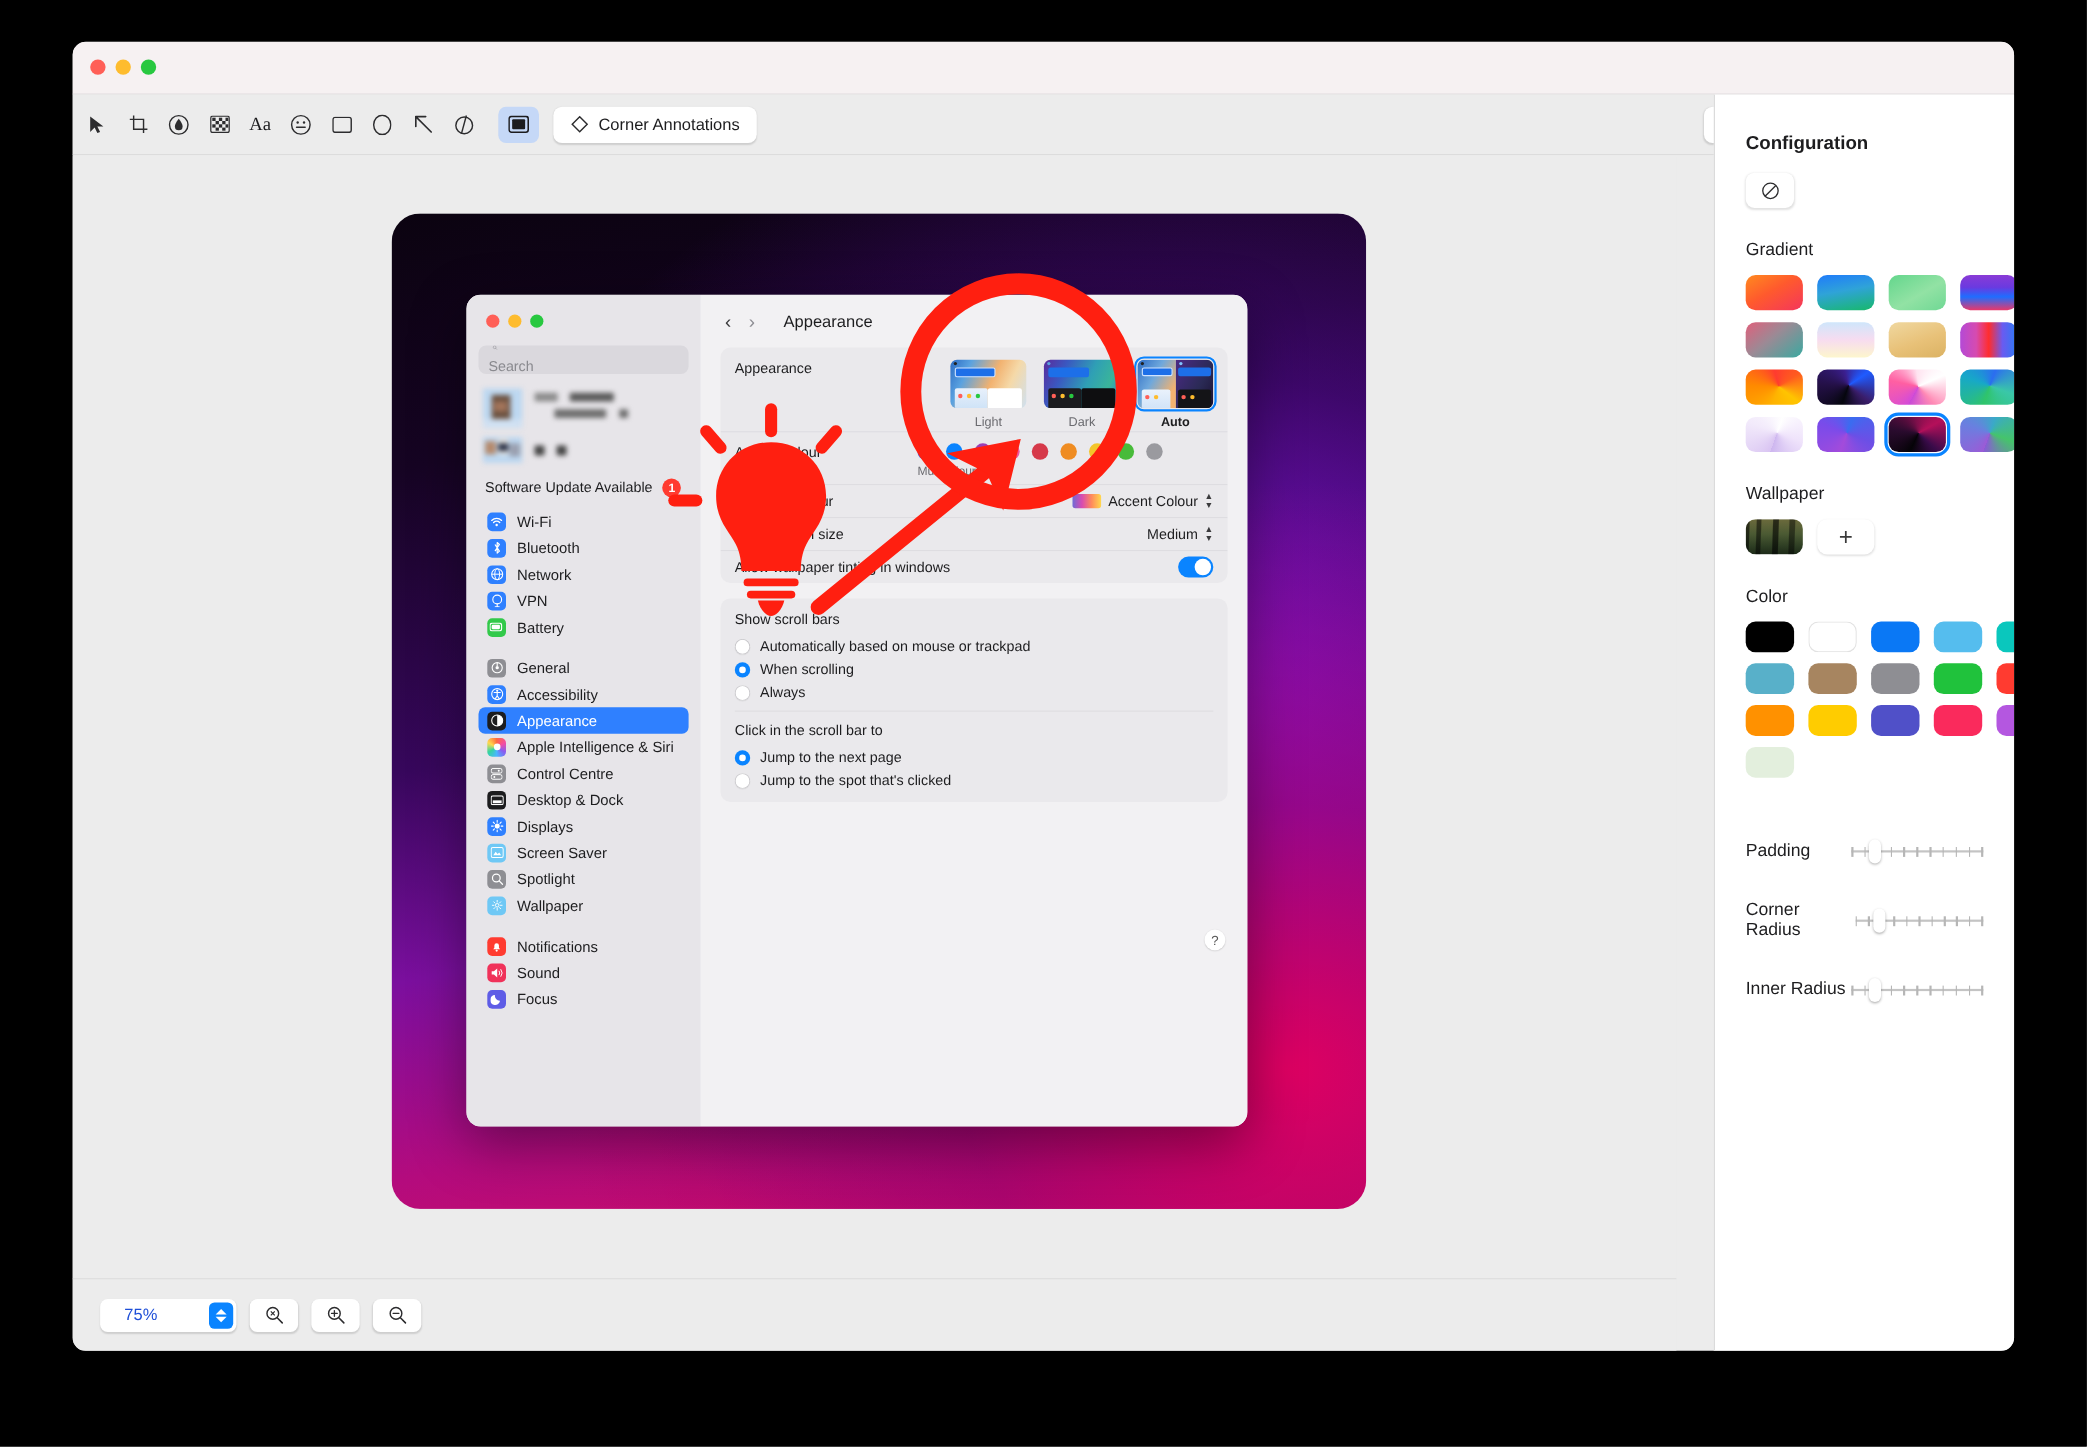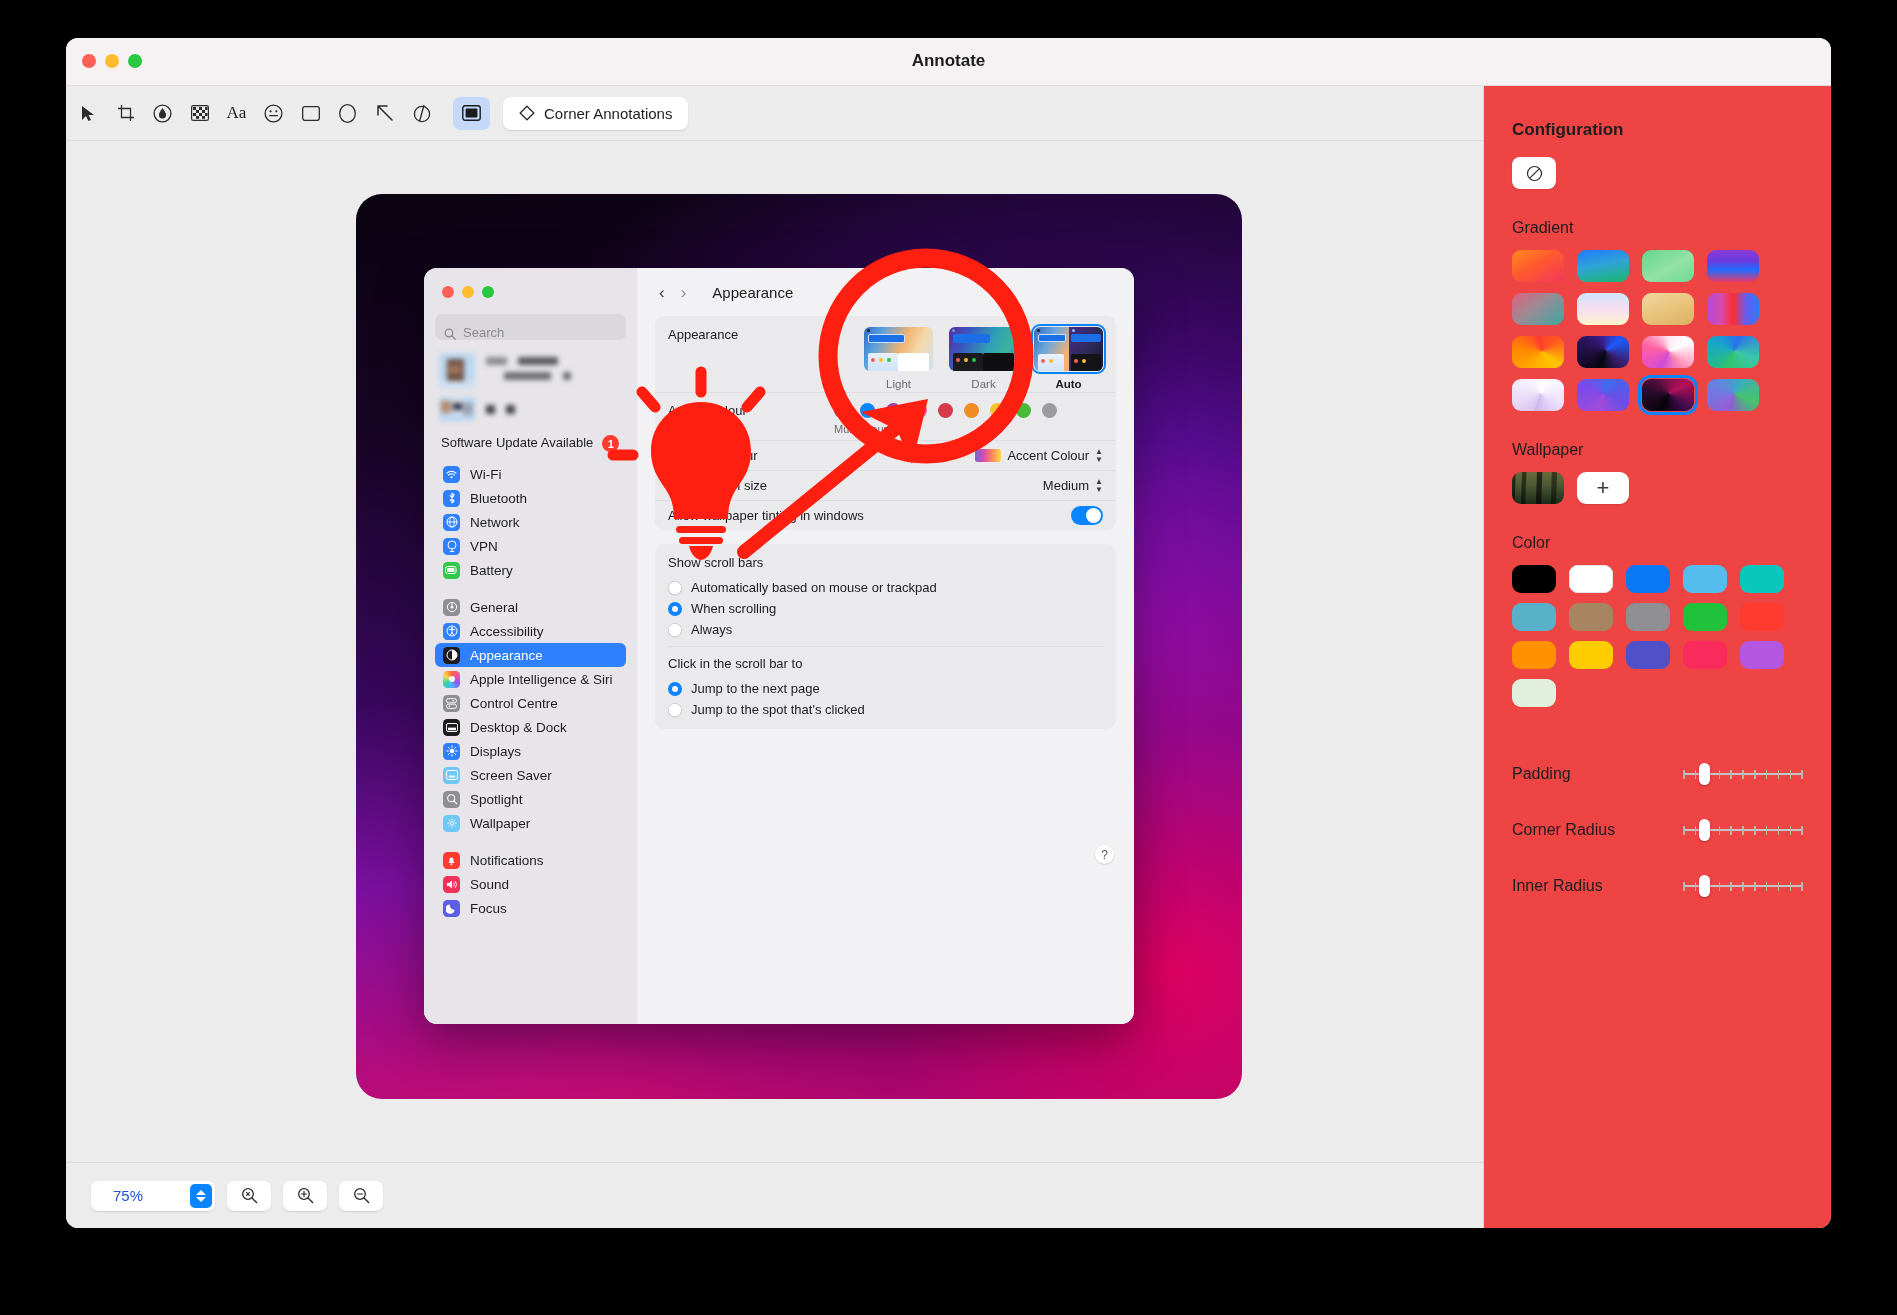--- a/index.html
+++ b/index.html
@@ -115,22 +115,22 @@
   .stepper i.dn { border-top: 5px solid #fff; }
   .mini-btn {
     width: 44px; height: 30px; background: #fff; border-radius: 7px;
     display:flex; align-items:center; justify-content:center;
     box-shadow: 0 1px 1.5px rgba(0,0,0,.13); cursor: pointer;
   }
 
   
   .config {
     position: absolute; right: 0; top: 48px; bottom: 0;
-    width: 348px;
-    background: #ef4444;
+    width: 273px;
+    background: #ffffff;
     border-left: 1px solid #d8d8d8;
     padding: 34px 28px 0 28px;
     overflow: hidden;
   }
   .cfg-title { font-size: 17px; font-weight: 700; color: #1d1d1f; }
   .cfg-label { font-size: 16px; color: #1d1d1f; margin-top: 30px; margin-bottom: 13px; }
   .none-btn {
     margin-top: 17px;
     width: 44px; height: 32px; background: #fff; border-radius: 8px;
     display: flex; align-items: center; justify-content: center;
@@ -207,22 +207,22 @@
   .s-side {
     width: 213px;
     background: #e7e5e9;
     padding: 18px 11px 0 11px;
     position: relative;
   }
   .s-traffic { display:flex; gap: 8px; padding-left: 7px; margin-bottom: 16px; }
   .s-tl { width: 12px; height: 12px; border-radius: 50%; }
   .s-search {
     height: 26px; background: #dad8dd; border-radius: 7px;
-    display: flex; align-items: flex-end; gap: 7px; padding-left: 9px;
-    font-size: 13px; color: #8a8a8f; cursor: text;
+    display: flex; align-items: flex-start; gap: 7px; padding-left: 9px;
+    font-size: 13px; color: #8a8a8f; cursor: text; flex-direction: column;
   }
   .s-user { display: flex; gap: 11px; padding: 13px 4px 6px 4px; }
   .blurbox { filter: blur(2.4px); }
   .s-update {
     display: flex; gap: 9px;
     font-size: 13px; color: #1d1d1f; padding: 8px 4px 10px 6px;
   }
   .badge {
     width: 17px; height: 17px; border-radius: 50%; background: #ff3b30;
     color: #fff; font-size: 11px; font-weight: 600;
@@ -292,21 +292,20 @@
 <body>
 
 <div class="app-window">
 
   <div class="titlebar">
     <div class="traffic">
       <span class="tl red"></span>
       <span class="tl yel"></span>
       <span class="tl grn"></span>
     </div>
-    <div class="win-title">Annotate</div>
   </div>
 
   <div class="toolbar">
     <div class="tools-left">
       <div class="tool-btn">
         <svg width="15" height="17" viewBox="0 0 15 17">
           <path d="M1 1 L1 15 L5 11 L7.5 16 L10 15 L7.5 10 L13 10 Z" fill="#2c2c2e"></path>
         </svg>
       </div>
       <div class="tool-btn">

